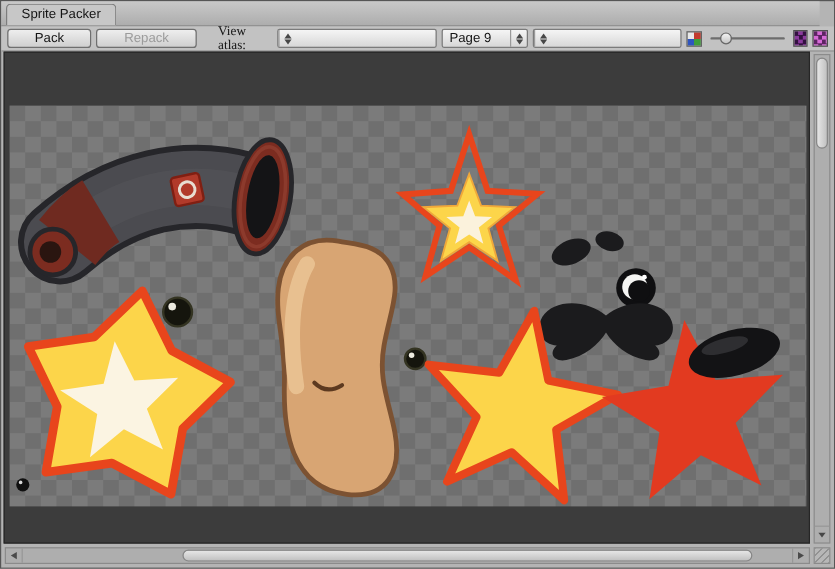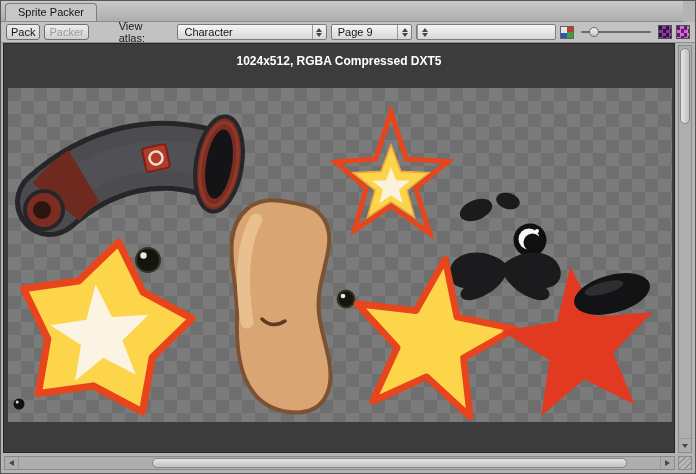--- a/index.html
+++ b/index.html
@@ -6,24 +6,24 @@
   .window{position:relative;width:696px;height:474px;background:#b4b4b4;border:1px solid #565656;
           box-sizing:border-box;overflow:hidden;font-family:"Liberation Sans",sans-serif;font-size:11px;color:#141414;}
   
   .tabbar{position:absolute;top:0;left:0;right:12px;height:20px;background:linear-gradient(#c9c9c9,#adadad);
           border-bottom:1px solid #8b8b8b;}
   .tab{position:absolute;left:4px;top:2px;height:18px;line-height:17px;padding:0 12px;background:#c7c7c7;
        border:1px solid #7d7d7d;border-bottom:none;border-radius:4px 4px 0 0;box-sizing:border-box;}
   
   .toolbar{position:absolute;top:21px;left:0;right:0;height:21px;background:#c2c2c2;border-bottom:1px solid #8e8e8e;
            display:flex;align-items:center;padding:0 5px;gap:4px;box-sizing:border-box;}
-  .btn{height:16px;line-height:14px;padding:0 4px;background:linear-gradient(#eeeeee,#cfcfcf);
+  .btn{height:16px;line-height:14px;padding:0 22px;background:linear-gradient(#eeeeee,#cfcfcf);
        border:1px solid #6f6f6f;border-radius:3px;font-family:inherit;font-size:11px;color:#141414;}
   .btn.disabled{color:#9b9b9b;}
-  .view-label{margin-left:26px;margin-right:2px;}
+  .view-label{margin-left:14px;margin-right:2px;font-family:Liberation Serif, serif;}
   .dd{height:16px;display:flex;align-items:stretch;background:linear-gradient(#f5f5f5,#d7d7d7);
       border:1px solid #7b7b7b;border-radius:2px;box-sizing:border-box;}
   .dd-text{flex:1;padding:1px 6px 0;white-space:nowrap;overflow:hidden;}
   .dd-arrows{width:13px;border-left:1px solid #9a9a9a;display:flex;flex-direction:column;align-items:center;justify-content:center;gap:1px;}
   .tri-up{width:0;height:0;border-left:3px solid transparent;border-right:3px solid transparent;border-bottom:4px solid #474747;}
   .tri-down{width:0;height:0;border-left:3px solid transparent;border-right:3px solid transparent;border-top:4px solid #474747;}
   .tri-left{width:0;height:0;border-top:3px solid transparent;border-bottom:3px solid transparent;border-right:5px solid #4a4a4a;}
   .tri-right{width:0;height:0;border-top:3px solid transparent;border-bottom:3px solid transparent;border-left:5px solid #4a4a4a;}
   .dd.atlas{width:150px}.dd.page{width:82px}.dd.policy{width:140px}
   .icon-rgb{width:15px;height:13px;border:1px solid #636363;box-sizing:border-box;
@@ -68,25 +68,24 @@
 <div class="window">
 
   <div class="tabbar">
     <div class="tab">
       <span>Sprite Packer</span>
     </div>
   </div>
 
   <div class="toolbar">
     <button class="btn">Pack</button>
-    <button class="btn disabled">Packer</button>
+    <button class="btn disabled">Repack</button>
     <span class="view-label">View atlas:</span>
 
     <div class="dd atlas">
-      <span class="dd-text">Character</span>
       <span class="dd-arrows">
           <span class="tri-up"></span>
           <span class="tri-down"></span>
         </span>
     </div>
     <div class="dd page">
       <span class="dd-text">Page 9</span>
       <span class="dd-arrows">
           <span class="tri-up"></span>
           <span class="tri-down"></span>
@@ -102,21 +101,20 @@
     <div class="icon-rgb"></div>
     <div class="slider">
       <div class="track"></div>
       <div class="knob"></div>
     </div>
     <div class="icon-checker"></div>
     <div class="icon-checker magenta"></div>
   </div>
 
   <div class="canvas">
-    <div class="atlas-info">1024x512, RGBA Compressed DXT5</div>
 
     <div class="checker">
       <svg viewBox="0 0 664 334">
         <defs>
           <polygon id="star5" points="0,-1 -0.247,-0.34 -0.951,-0.309 -0.4,0.13 -0.588,0.809 0,0.42 0.588,0.809 0.4,0.13 0.951,-0.309 0.247,-0.34"></polygon>
           <polygon id="burst10" points="0,-1 -0.364,-0.502 -0.951,-0.309 -0.59,0.192 -0.588,0.809 0,0.62 0.588,0.809 0.59,0.192 0.951,-0.309 0.364,-0.502"></polygon>
         </defs>
 
         <g>
           <path d="M199,74 C150,60 94,68 42,114" fill="none" stroke="#26262a" stroke-width="70" stroke-linecap="round"></path>

